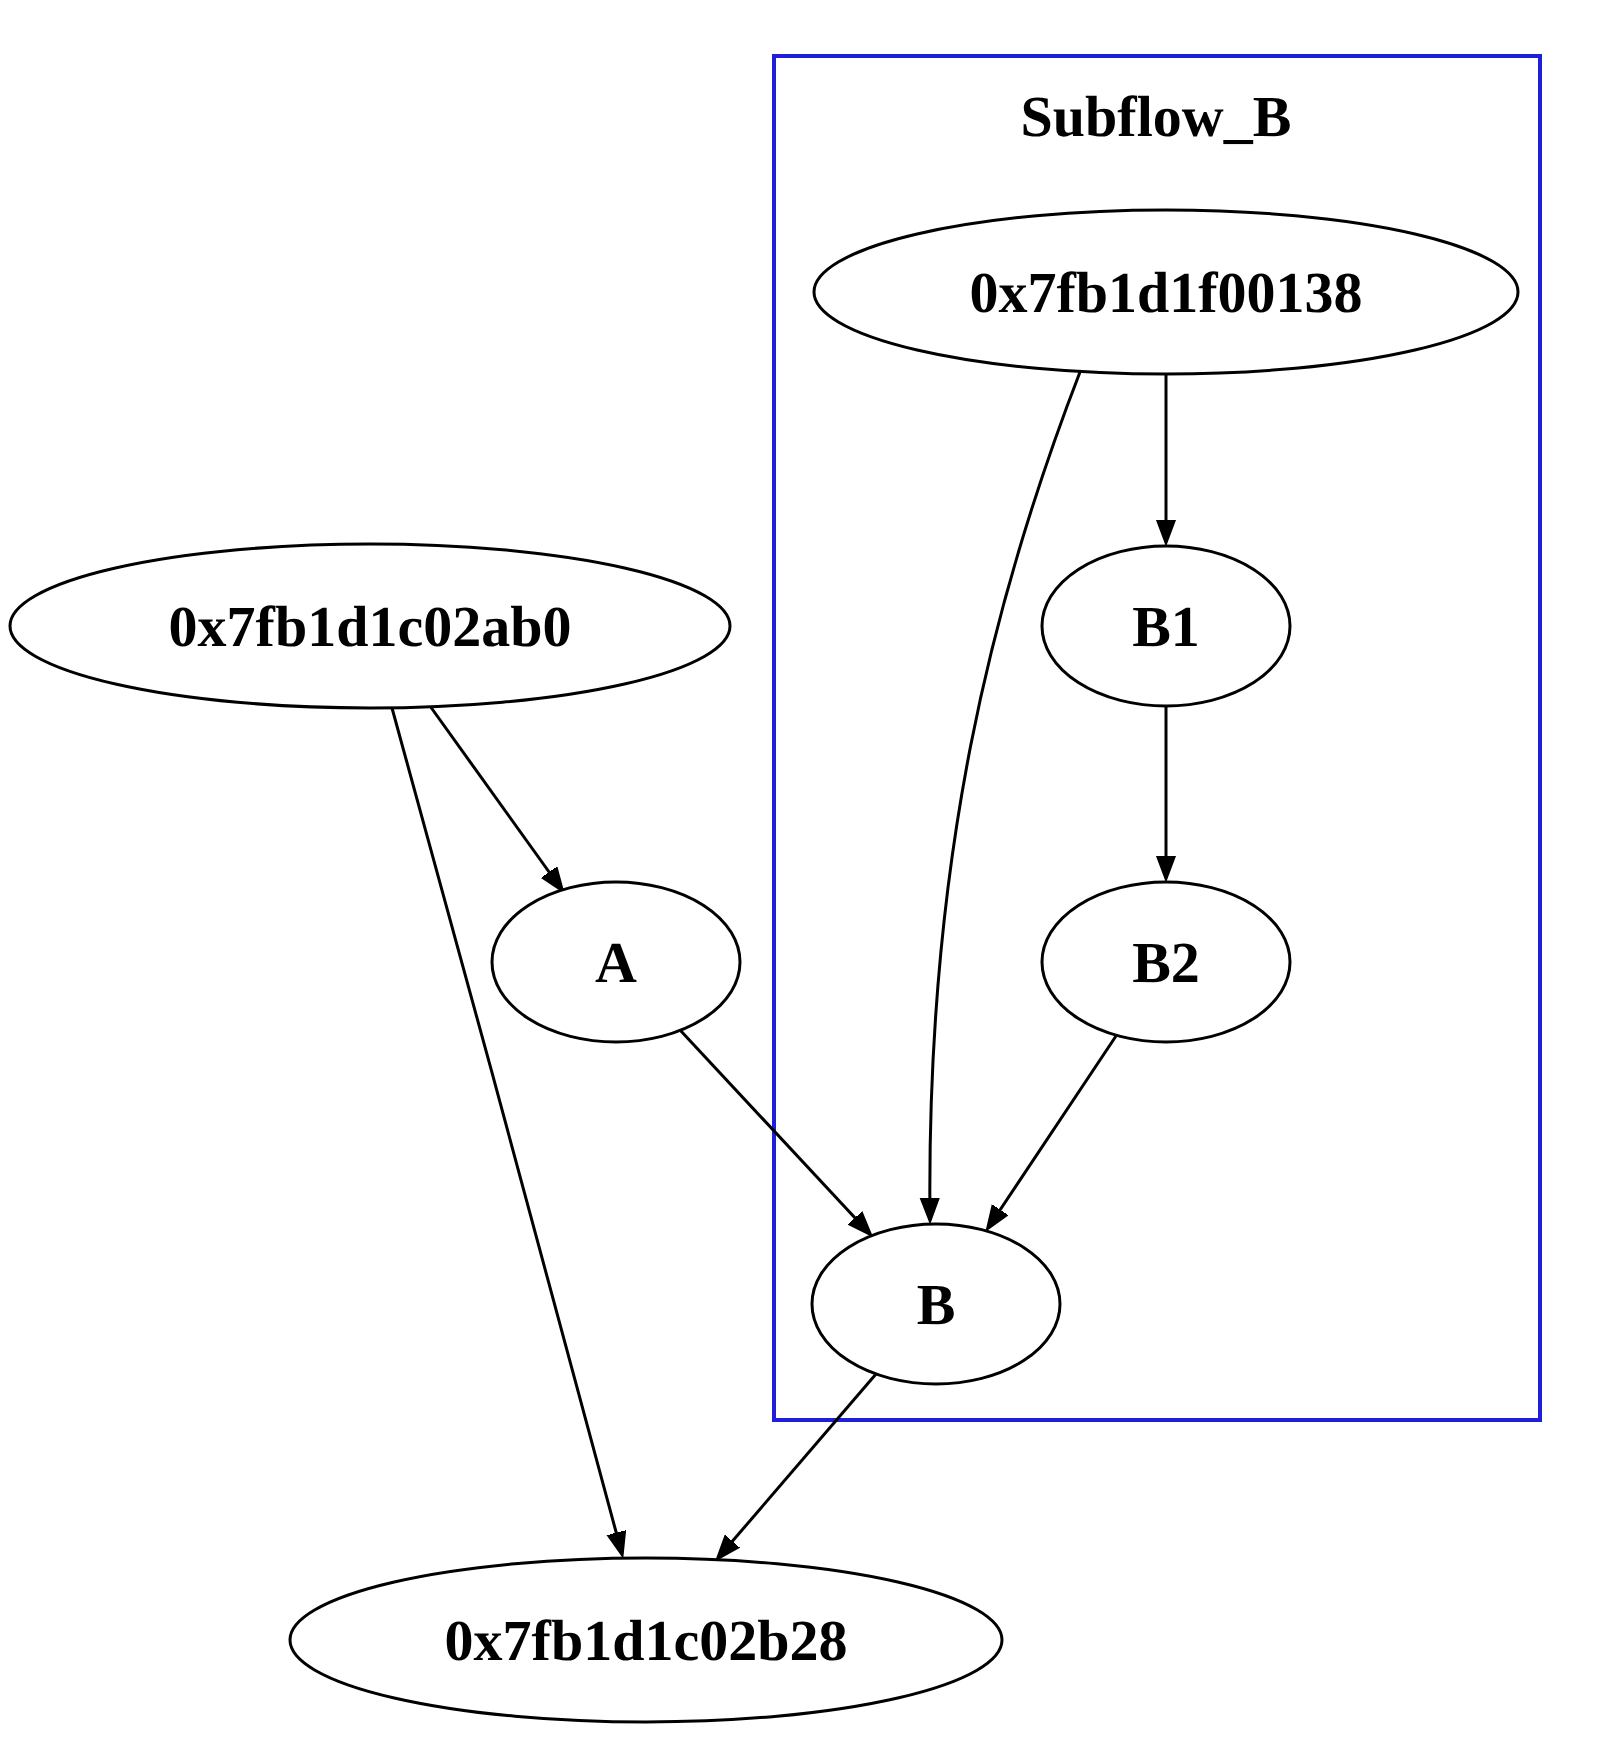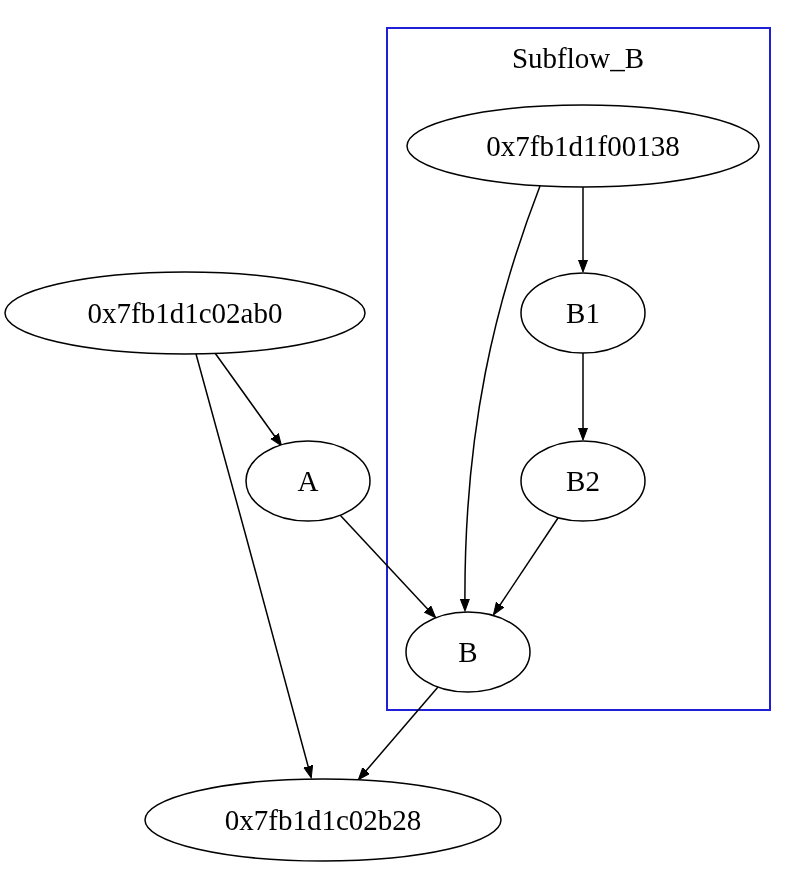--- a/index.html
+++ b/index.html
@@ -6,20 +6,21 @@
     margin: 0;
     padding: 0;
     background: #ffffff;
   }
   .canvas {
     position: relative;
     width: 752px;
     height: 869px;
     background: #ffffff;
     font-family: "Liberation Serif", "DejaVu Serif", serif;
+    font-weight: bold;
   }
   svg text {
     font-family: "Liberation Serif", "DejaVu Serif", serif;
     font-size: 29px;
     fill: #000000;
   }
 </style>
 </head>
 <body>
 

